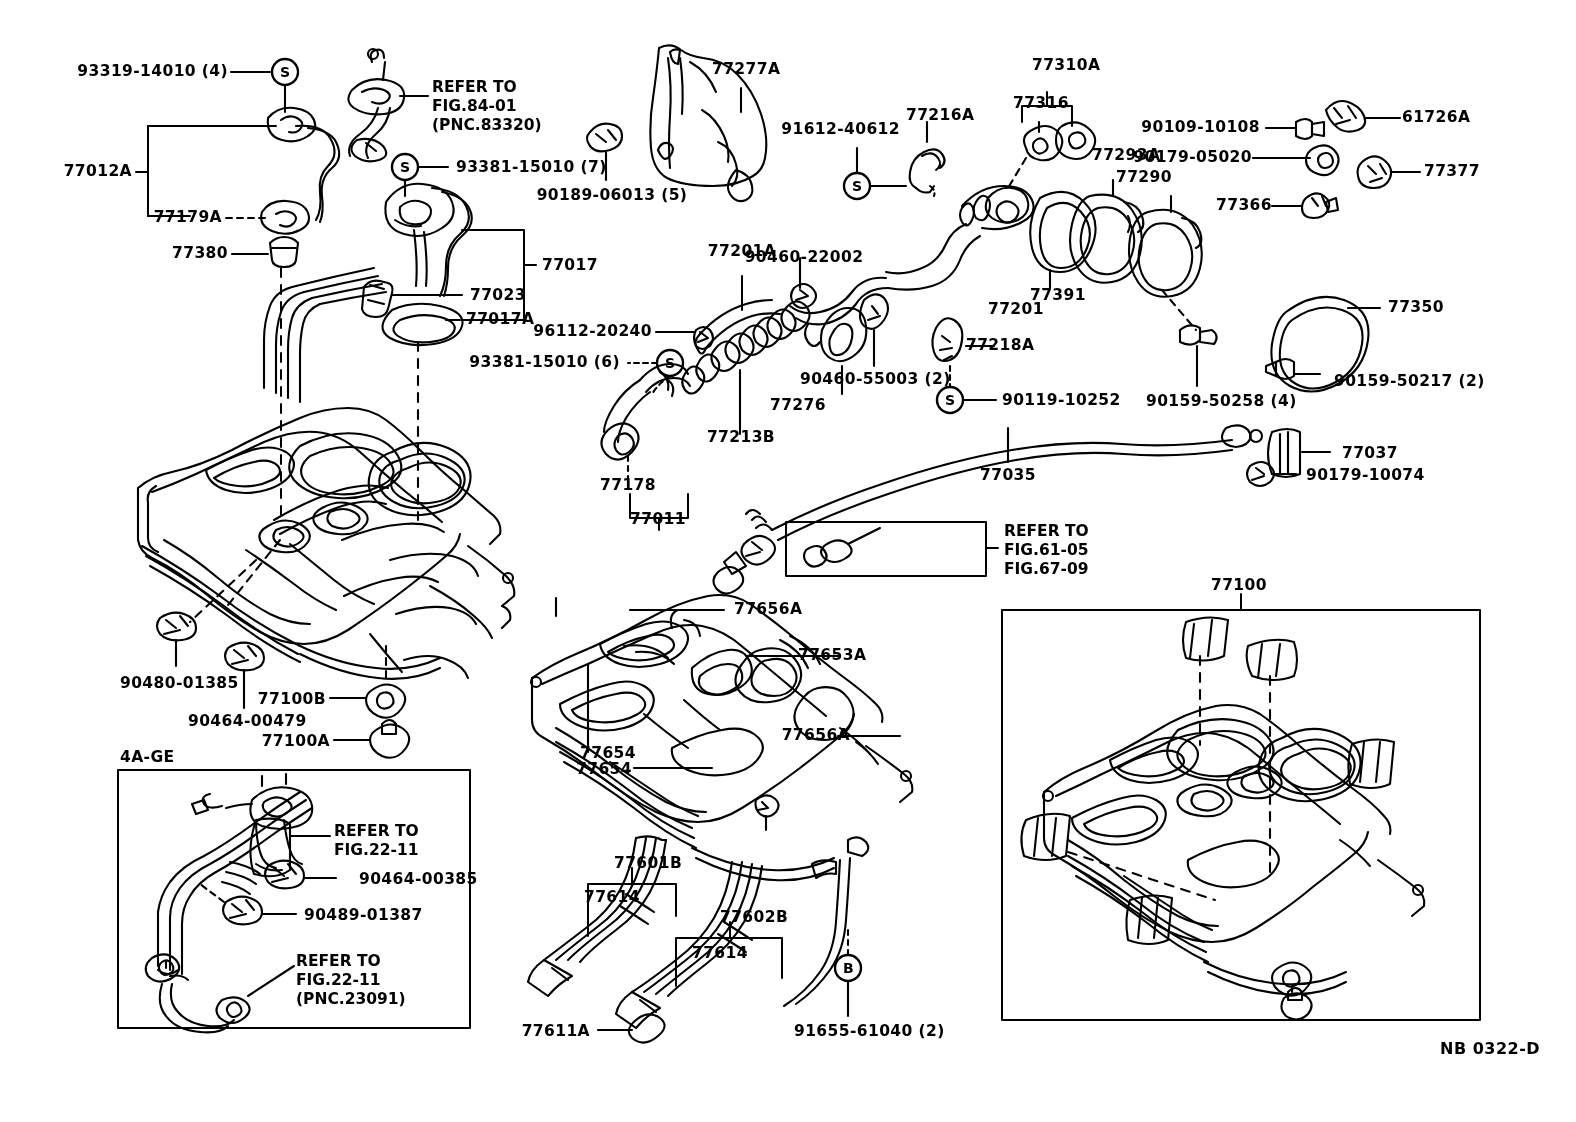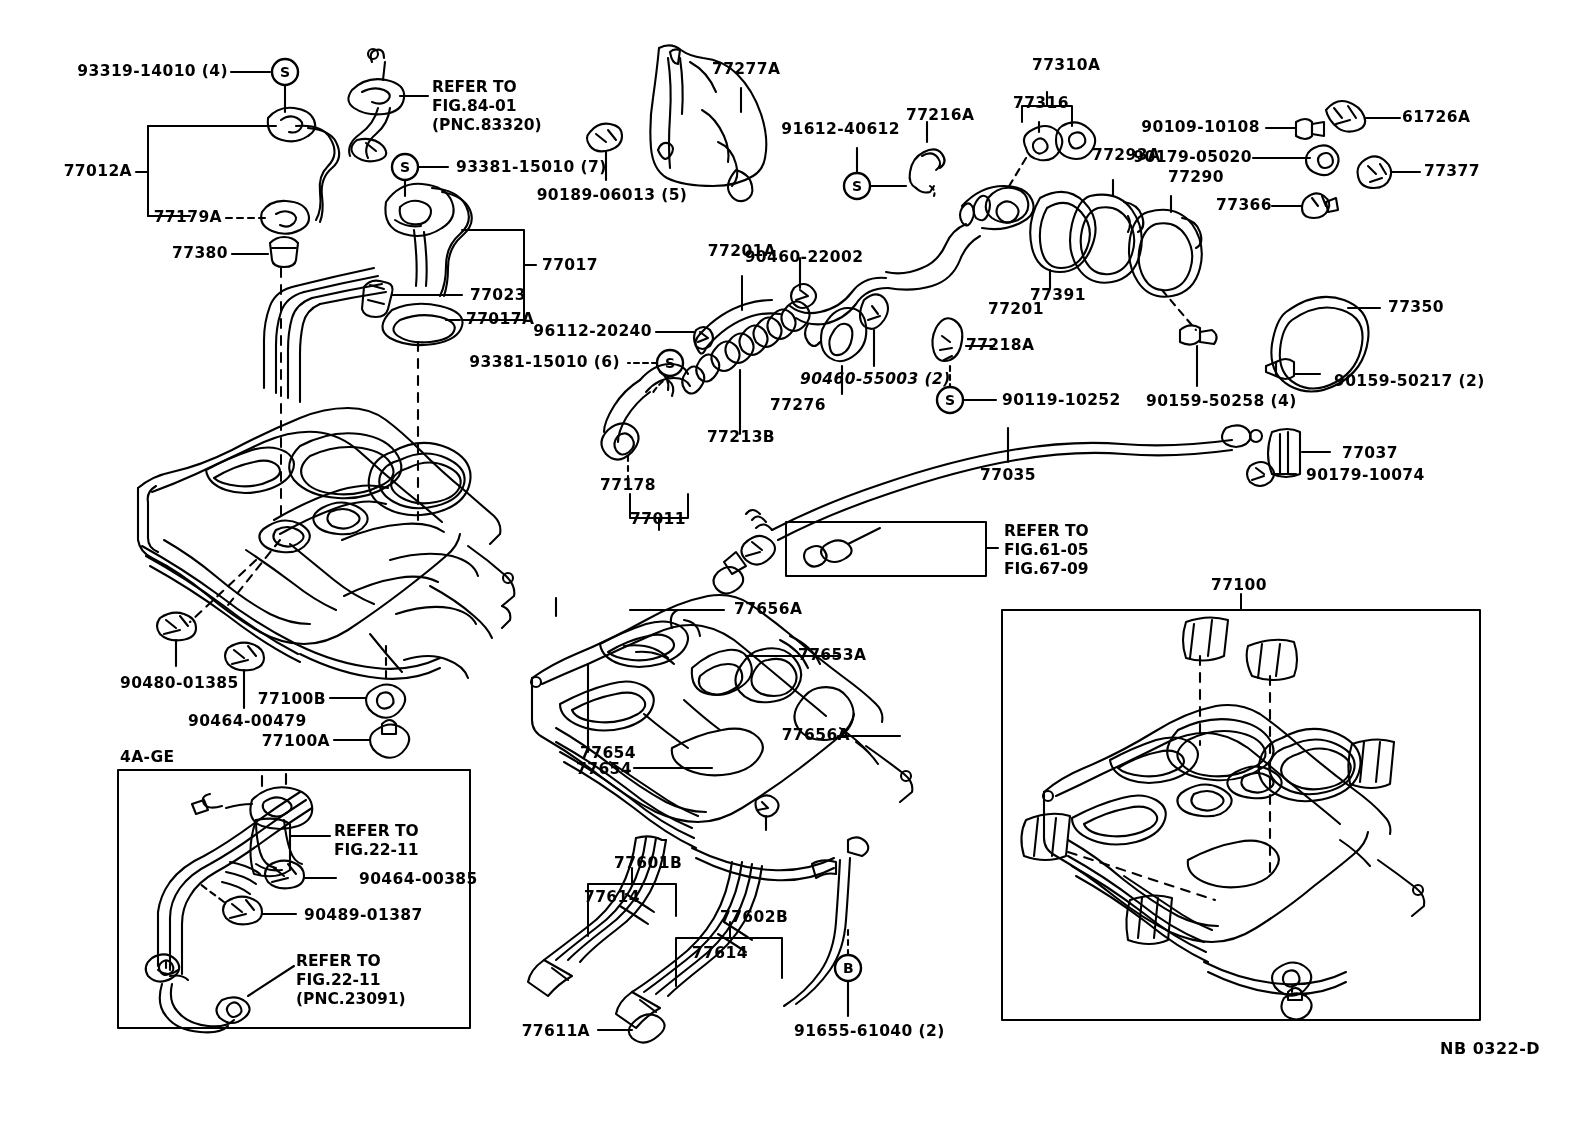--- a/index.html
+++ b/index.html
@@ -523,40 +523,40 @@
   <div class="lbl" style="left:456px;top:158px;">93381-15010 (7)</div>
   <div class="lbl c" style="left:528px;top:186px;width:168px;">90189-06013 (5)</div>
 
   <div class="lbl" style="left:712px;top:60px;">77277A</div>
   <div class="lbl r" style="left:760px;top:120px;width:140px;">91612-40612</div>
   <div class="lbl" style="left:906px;top:106px;">77216A</div>
 
   <div class="lbl" style="left:1032px;top:56px;">77310A</div>
   <div class="lbl" style="left:1013px;top:94px;">77316</div>
   <div class="lbl" style="left:1092px;top:146px;">77293A</div>
-  <div class="lbl" style="left:1168px;top:168px;">77290</div>
+  <div class="lbl" style="left:1116px;top:168px;">77290</div>
   <div class="lbl r" style="left:1100px;top:118px;width:160px;">90109-10108</div>
   <div class="lbl" style="left:1402px;top:108px;">61726A</div>
   <div class="lbl r" style="left:1092px;top:148px;width:160px;">90179-05020</div>
   <div class="lbl" style="left:1424px;top:162px;">77377</div>
   <div class="lbl r" style="left:1172px;top:196px;width:100px;">77366</div>
 
   <div class="lbl" style="left:542px;top:256px;">77017</div>
   <div class="lbl" style="left:470px;top:286px;">77023</div>
   <div class="lbl" style="left:466px;top:310px;">77017A</div>
 
   <div class="lbl c" style="left:724px;top:248px;width:160px;">90460-22002</div>
   <div class="lbl c" style="left:690px;top:242px;width:104px;">77201A</div>
   <div class="lbl r" style="left:512px;top:322px;width:140px;">96112-20240</div>
   <div class="lbl r" style="left:420px;top:353px;width:200px;">93381-15010 (6)</div>
 
   <div class="lbl" style="left:988px;top:300px;">77201</div>
   <div class="lbl" style="left:1030px;top:286px;">77391</div>
   <div class="lbl" style="left:966px;top:336px;">77218A</div>
-  <div class="lbl" style="left:800px;top:370px;font-style:italic;">90460-55003 (2)</div>
+  <div class="lbl" style="left:800px;top:370px;">90460-55003 (2)</div>
   <div class="lbl" style="left:770px;top:396px;">77276</div>
   <div class="lbl c" style="left:686px;top:428px;width:110px;">77213B</div>
   <div class="lbl c" style="left:576px;top:476px;width:104px;">77178</div>
   <div class="lbl c" style="left:606px;top:510px;width:104px;">77011</div>
   <div class="lbl" style="left:1002px;top:391px;">90119-10252</div>
   <div class="lbl" style="left:1146px;top:392px;">90159-50258 (4)</div>
   <div class="lbl" style="left:1388px;top:298px;">77350</div>
   <div class="lbl" style="left:1334px;top:372px;">90159-50217 (2)</div>
   <div class="lbl c" style="left:956px;top:466px;width:104px;">77035</div>
   <div class="lbl" style="left:1342px;top:444px;">77037</div>

